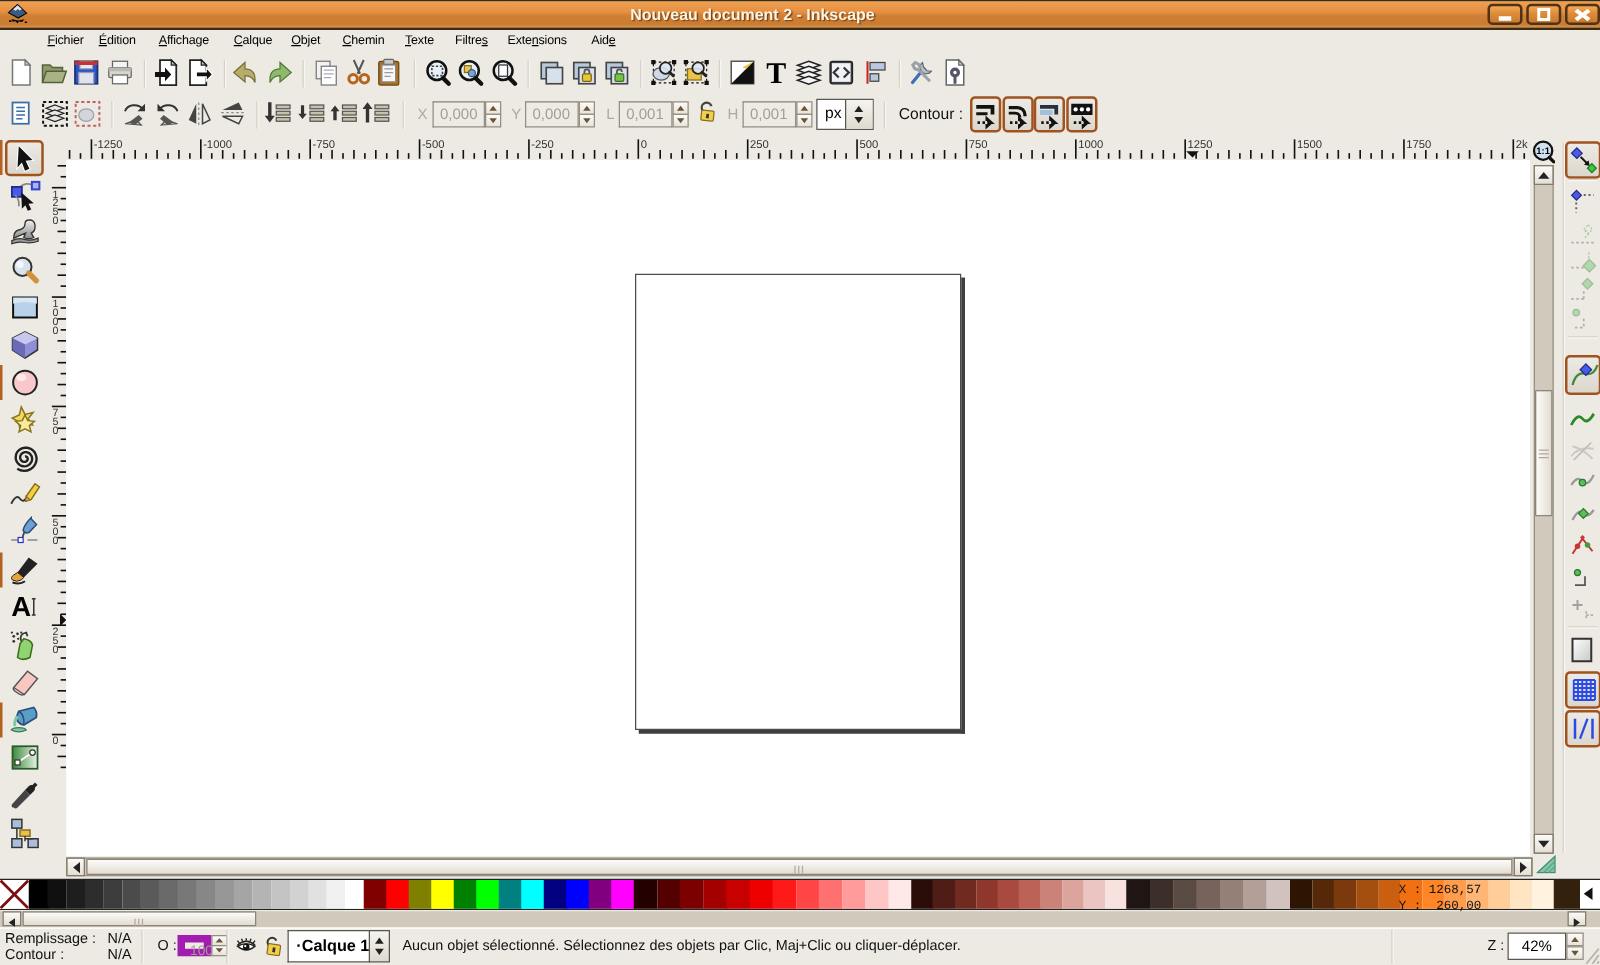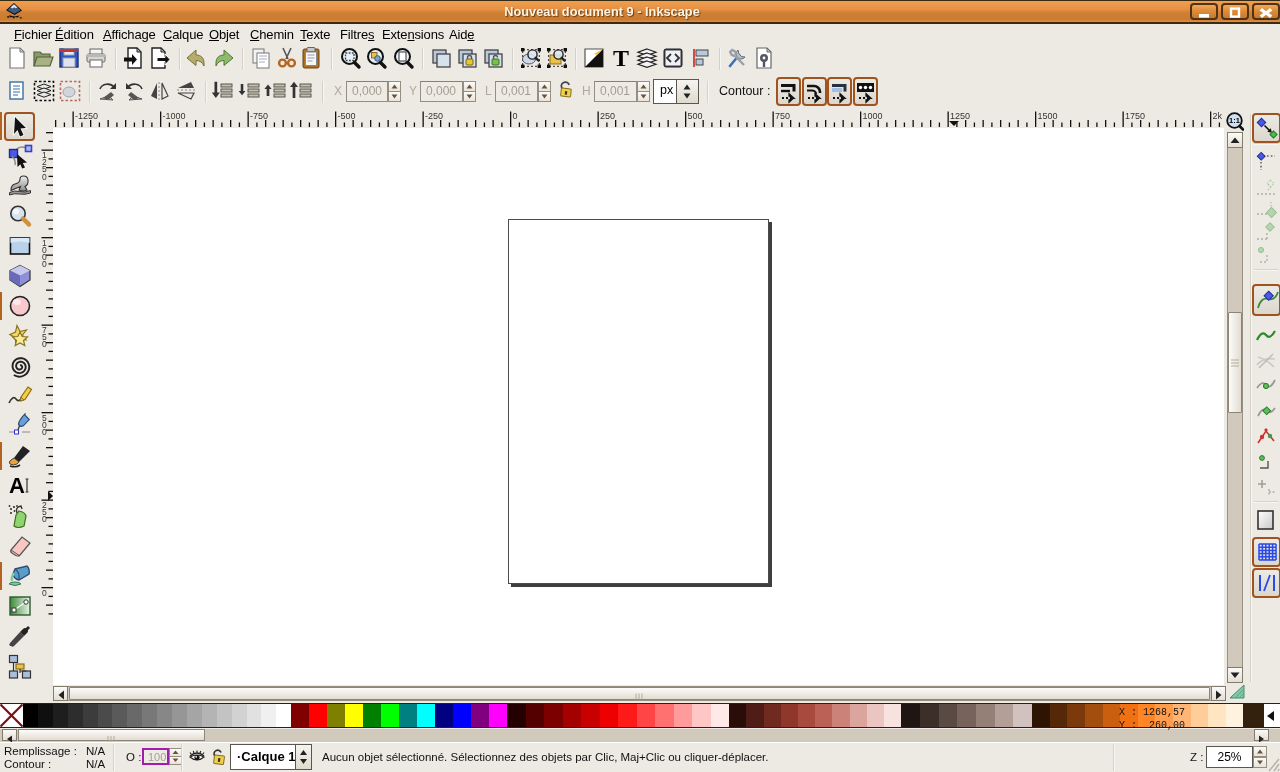--- a/index.html
+++ b/index.html
@@ -1,32 +1,32 @@
 <!DOCTYPE html>
 <html><head><meta charset="utf-8"><style>
 *{margin:0;padding:0;box-sizing:border-box;}
 body{width:1280px;height:772px;position:relative;overflow:hidden;background:#edeae3;font-family:"Liberation Sans",sans-serif;}
 .ab{position:absolute;}
 .ic{position:absolute;}
-.menu{position:absolute;top:0;font-size:13px;letter-spacing:-0.15px;color:#000;}
+.menu{position:absolute;top:0;font-size:10px;letter-spacing:-0.15px;color:#000;margin-left:24px;}
 .sep1{position:absolute;width:2px;border-left:1px solid #d6d1c8;border-right:1px solid #f8f6f2;}
 .fld{position:absolute;height:21px;background:#eeebe4;border:1px solid #958e81;border-top-color:#89816f;color:#a49d92;font-size:12px;line-height:19px;padding-left:5px;}
 .spin{position:absolute;width:13px;background:linear-gradient(#fdfcfa,#e8e3da);border:1px solid #958e81;}
 .tbtn{position:absolute;border:2px solid #a0521f;border-radius:4px;background:linear-gradient(#eceae5,#dcd7cd);}
 </style></head><body>
 <div style="position:absolute;left:0px;top:0px;width:1280px;height:24px;background:linear-gradient(#ef9f4e,#e69044 40%,#d08034 55%,#cc7c31 88%,#dd9246);border-top:1px solid #372a13;border-bottom:2px solid #3f2a10;"></div>
 <div style="position:absolute;left:5px;top:3px;width:18px;height:17px;"><svg width="18" height="17" viewBox="0 0 18 17" style="">
       <path d="M9 0 L17 7.5 L9.6 12 L1 7.2 Z" fill="#0b0c10"></path>
       <path d="M9 1.2 L15.6 7.3 L9.5 10.8 L2.4 7 Z" fill="#3d5a80"></path>
       <path d="M9 1.2 L12.5 4.4 L10.6 5.3 L9.3 4.2 L7.6 5.6 L5.5 4.5 Z" fill="#dfe6ee"></path>
       <path d="M4 12.2 L9.5 13.4 L14.5 12.4 L12.8 14.6 L10 14.1 L9 15.8 L7.4 13.9 L5.2 14.4 Z" fill="#0b0c10"></path>
       <rect x="2.2" y="13.2" width="2" height="1.4" fill="#0b0c10"></rect>
       <rect x="14.8" y="14.2" width="1.8" height="1.2" fill="#0b0c10"></rect>
     </svg></div>
-<div style="position:absolute;left:0px;top:4px;width:1204px;height:16px;text-align:center;font-size:12.8px;font-weight:bold;color:#fdf3e3;text-shadow:1px 1px 1px #6b3d10;line-height:15px;">Nouveau document 9 - Inkscape</div>
+<div style="position:absolute;left:0px;top:4px;width:1204px;height:16px;text-align:center;font-size:12.8px;font-weight:bold;color:#fdf3e3;text-shadow:1px 1px 1px #6b3d10;line-height:15px;">Nouveau document 2 - Inkscape</div>
 <div style="position:absolute;left:1190px;top:3px;width:28px;height:17px;background:linear-gradient(#f3a855,#dd8c3a 45%,#c87a2e);border:2px solid #4f3314;border-radius:4px;"><svg width="24" height="13" viewBox="0 0 24 13" style="">
       <rect x="7" y="8" width="10" height="3.6" fill="#fff"></rect>
     </svg></div>
 <div style="position:absolute;left:1221px;top:3px;width:28px;height:17px;background:linear-gradient(#f3a855,#dd8c3a 45%,#c87a2e);border:2px solid #4f3314;border-radius:4px;"><svg width="24" height="13" viewBox="0 0 24 13" style="">
       <rect x="8" y="2.6" width="8" height="8" fill="none" stroke="#fff" stroke-width="2.4"></rect>
     </svg></div>
 <div style="position:absolute;left:1252px;top:3px;width:28px;height:17px;background:linear-gradient(#f3a855,#dd8c3a 45%,#c87a2e);border:2px solid #4f3314;border-radius:4px;"><svg width="24" height="13" viewBox="0 0 24 13" style="">
       <path d="M8 2 L12 5.2 L16 2 L18.4 4.4 L14.8 7 L18.4 9.6 L16 12 L12 8.8 L8 12 L5.6 9.6 L9.2 7 L5.6 4.4 Z" fill="#fff"></path>
     </svg></div>
 <div class="menu" style="left:14px;top:27px;"><u>F</u>ichier</div>
@@ -893,21 +893,21 @@
 <div style="position:absolute;left:18px;top:729px;width:187px;height:12px;background:linear-gradient(#fdfcfa,#efece6 50%,#e2ddd3);border:1px solid #8d8577;"><svg width="185" height="10" viewBox="0 0 185 10" style="">
       <path d="M89 2 v6 M92 2 v6 M95 2 v6" stroke="#b3aa99" stroke-width="1"></path>
     </svg></div>
 <div style="position:absolute;left:0px;top:742px;width:1280px;height:30px;background:#edeae3;border-top:1px solid #fff;"></div>
 <div class="ab" style="left:4px;top:745px;font-size:11.5px;color:#111;">Remplissage&nbsp;:</div>
 <div class="ab" style="left:4px;top:758px;font-size:11.5px;color:#111;">Contour&nbsp;:</div>
 <div class="ab" style="left:86px;top:745px;font-size:11.5px;color:#111;">N/A</div>
 <div class="ab" style="left:86px;top:758px;font-size:11.5px;color:#111;">N/A</div>
 <div class="ab" style="left:113px;top:744px;width:2px;height:27px;border-left:1px solid #d6d1c8;border-right:1px solid #f8f6f2;"></div>
 <div class="ab" style="left:126px;top:751px;font-size:11.5px;color:#111;">O&nbsp;:</div>
-<div style="position:absolute;left:142px;top:748px;width:27px;height:17px;background:#eeebe4;border:2px solid #a21caf;color:#a49d92;font-size:11px;line-height:15px;padding-left:4px;">100</div>
+<div style="position:absolute;left:142px;top:748px;width:27px;height:17px;background:#eeebe4;border:6px solid #a21caf;color:#a49d92;font-size:11px;line-height:15px;padding-left:4px;">100</div>
 <div class="spin" style="left:169px;top:748px;height:9px;">
     <svg width="11" height="7" viewBox="0 0 11 7" style="display:block">
       <path d="M5.5 1.5 L8.5 5 H2.5 Z" fill="#6b5436"></path>
     </svg>
   </div>
 <div class="spin" style="left:169px;top:756px;height:9px;">
     <svg width="11" height="7" viewBox="0 0 11 7" style="display:block">
       <path d="M5.5 5 L8.5 1.5 H2.5 Z" fill="#6b5436"></path>
     </svg>
   </div>
@@ -927,21 +927,21 @@
 <div style="position:absolute;left:230px;top:744px;width:66px;height:26px;background:#fff;border:1px solid #5a564e;border-right:none;"></div>
 <div class="ab" style="left:237px;top:749px;font-size:13px;font-weight:bold;color:#000;">·Calque&nbsp;1</div>
 <div style="position:absolute;left:295px;top:744px;width:17px;height:26px;background:linear-gradient(#f6f4f0,#dedace);border:1px solid #5a564e;"><svg width="15" height="24" viewBox="0 0 15 24" style="">
       <path d="M7.5 5 L11 10 h-7 Z" fill="#222"></path>
       <path d="M7.5 19 L11 14 h-7 Z" fill="#222"></path>
     </svg></div>
 <div class="ab" style="left:322px;top:751px;font-size:11.5px;color:#111;">Aucun objet sélectionné. Sélectionnez des objets par Clic, Maj+Clic ou cliquer-déplacer.</div>
 <div class="ab" style="left:1113px;top:744px;width:2px;height:27px;border-left:1px solid #d6d1c8;border-right:1px solid #f8f6f2;"></div>
 <div class="ab" style="left:1119px;top:706px;font-size:10px;line-height:13px;font-family:'Liberation Mono',monospace;color:#111;">X&nbsp;:&nbsp;1268,57<br>Y&nbsp;:&nbsp;&nbsp;260,00</div>
 <div class="ab" style="left:1190px;top:751px;font-size:11.5px;color:#111;">Z&nbsp;:</div>
-<div style="position:absolute;left:1206px;top:746px;width:47px;height:22px;background:#fff;border:1px solid #5a564e;text-align:center;font-size:12px;color:#000;line-height:20px;">25%</div>
+<div style="position:absolute;left:1206px;top:746px;width:47px;height:22px;background:#fff;border:1px solid #5a564e;text-align:center;font-size:12px;color:#000;line-height:20px;">42%</div>
 <div class="spin" style="left:1253px;top:746px;width:14px;height:11px;">
     <svg width="12" height="9" viewBox="0 0 12 9" style="display:block">
       <path d="M6 2.5 L9 6.5 H3 Z" fill="#6b5436"></path>
     </svg>
   </div>
 <div class="spin" style="left:1253px;top:757px;width:14px;height:11px;">
     <svg width="12" height="9" viewBox="0 0 12 9" style="display:block">
       <path d="M6 6.5 L9 2.5 H3 Z" fill="#6b5436"></path>
     </svg>
   </div>

